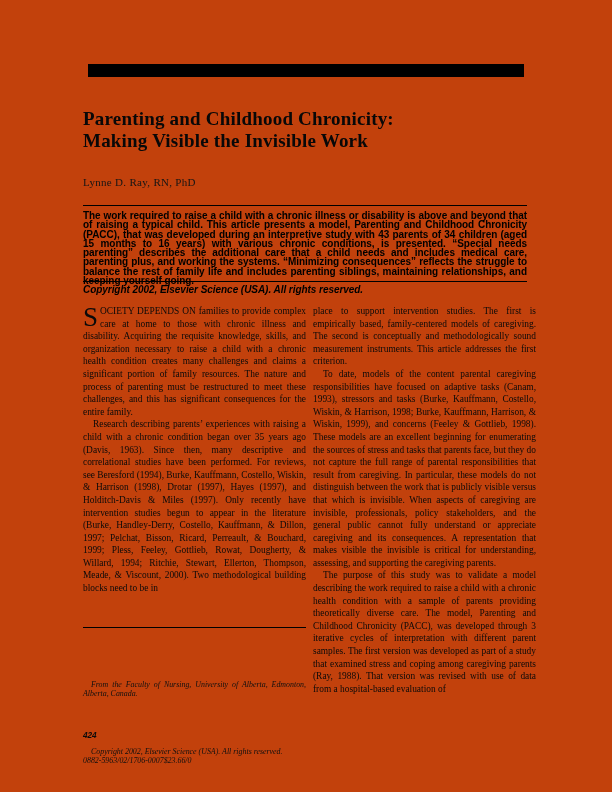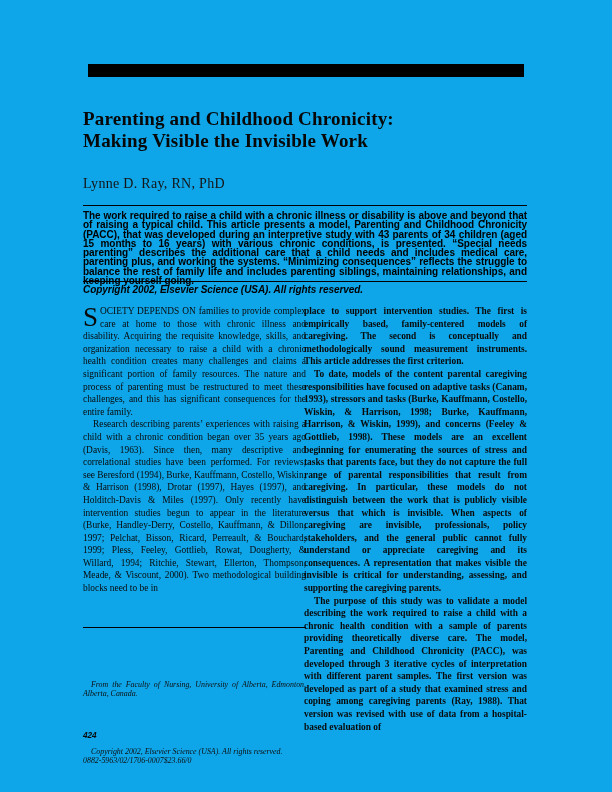--- a/index.html
+++ b/index.html
@@ -1,20 +1,20 @@
 <!DOCTYPE html>
 <html><head>
 <meta charset="utf-8">
 <style>
   html, body { margin: 0; padding: 0; background: #e8e8e8; }
   .page {
     position: relative;
     width: 612px;
     height: 792px;
-    background: #0ea5e9;
+    background: #c2410c;
     font-family: "Liberation Serif", serif;
     color: #0b0b0b;
     overflow: hidden;
   }
   .header-bar {
     position: absolute;
     left: 88px; top: 64px;
     width: 436px; height: 13px;
     background: #000000;
   }
@@ -28,21 +28,21 @@
     font-weight: bold;
     font-size: 19px;
     line-height: 22px;
     letter-spacing: 0.2px;
     color: #080808;
   }
   .author {
     position: absolute;
     left: 83px; top: 176px;
     width: 450px;
-    font-size: 14px;
+    font-size: 11px;
     letter-spacing: 0.3px;
     color: #151515;
   }
   .rule {
     position: absolute;
     left: 83px;
     width: 444px;
     height: 0;
     border-top: 1.6px solid #000;
   }
@@ -67,21 +67,21 @@
   .col {
     position: absolute;
     top: 305px;
     width: 223px;
     font-size: 9.4px;
     line-height: 12.6px;
     text-align: justify;
     color: #0a0a0a;
   }
   .col-left  { left: 83px; }
-  .col-right { left: 304px; font-weight: bold; }
+  .col-right { left: 313px; }
   .col p { margin: 0; }
   .col p.indent { text-indent: 10px; }
   .drop-cap {
     float: left;
     font-size: 27px;
     line-height: 22px;
     padding-right: 2px;
     padding-top: 1px;
     font-weight: normal;
   }

